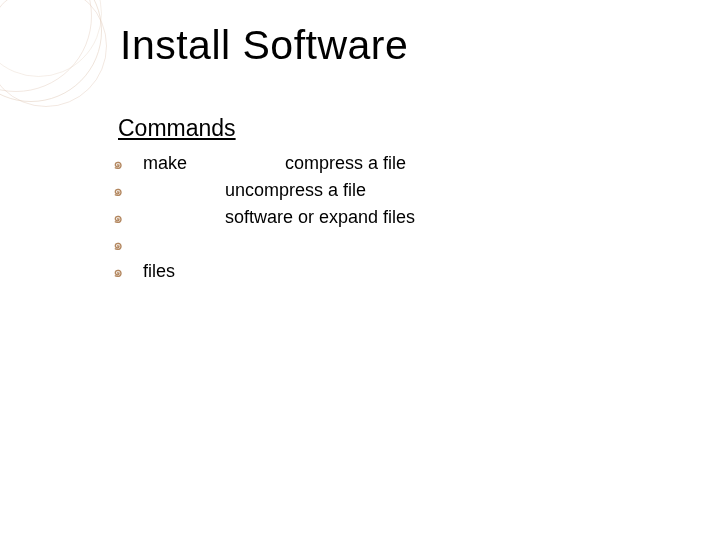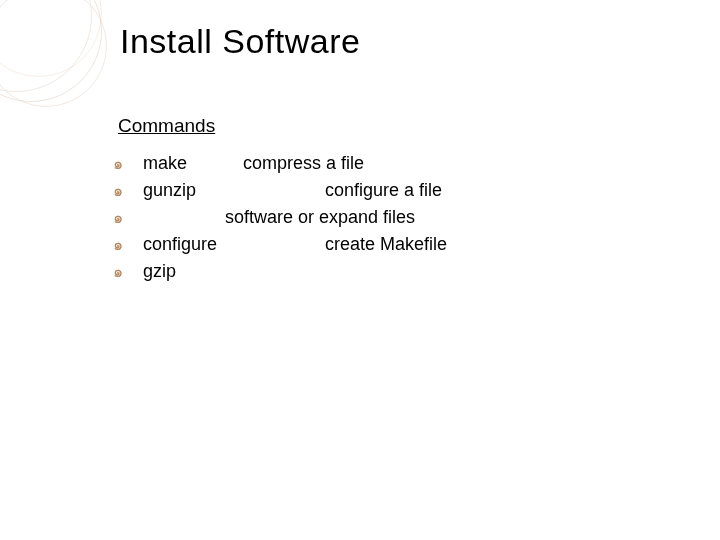--- a/index.html
+++ b/index.html
@@ -36,29 +36,29 @@
     position: absolute;
     top: 0; left: 0;
     width: 720px;
     height: 540px;
     box-sizing: border-box;
   }
   .title {
     position: absolute;
     top: 22px;
     left: 120px;
-    font-size: 34px;
+    font-size: 41px;
     font-weight: 400;
     letter-spacing: 0.5px;
   }
   .subhead {
     position: absolute;
     top: 115px;
     left: 113px;
-    font-size: 19px;
+    font-size: 23px;
     font-weight: 400;
     text-decoration: underline;
     padding-left: 5px;
   }
   .list {
     position: absolute;
     top: 150px;
     left: 113px;
     width: 540px;
   }
@@ -76,21 +76,21 @@
     font-family: "Segoe Script", "Brush Script MT", "Comic Sans MS", cursive;
     font-size: 16px;
   }
   .cmd {
     flex: 0 0 100px;
   }
   .desc {
     flex: 1 1 auto;
     padding-left: 0;
   }
-  .row.first .desc { padding-left: 0; }
+  .row.first .desc { padding-left: 0; margin-left: 42px; }
   .row.rest  .desc { padding-left: 82px; }
 </style>
 </head>
 <body>
 
 <div class="corner-deco">
   <div class="ring r1"></div>
   <div class="ring r2"></div>
   <div class="ring r3"></div>
   <div class="ring r4"></div>
@@ -103,31 +103,28 @@
   <div class="subhead">Commands</div>
 
   <div class="list">
     <div class="row first">
       <span class="bullet">๑</span>
       <span class="cmd">make</span>
       <span class="desc">compress a file</span>
     </div>
     <div class="row rest">
       <span class="bullet">๑</span>
-      <span class="cmd">gunzip</span>
-      <span class="desc">configure a file</span>
+      <span class="desc">uncompress a file</span>
     </div>
     <div class="row rest">
       <span class="bullet">๑</span>
       <span class="desc">software or expand files</span>
     </div>
     <div class="row rest">
       <span class="bullet">๑</span>
-      <span class="cmd">configure</span>
-      <span class="desc">create Makefile</span>
     </div>
     <div class="row rest">
       <span class="bullet">๑</span>
-      <span class="cmd">gzip</span>
+      <span class="cmd">files</span>
     </div>
   </div>
 
 </div>
 
 </body></html>

